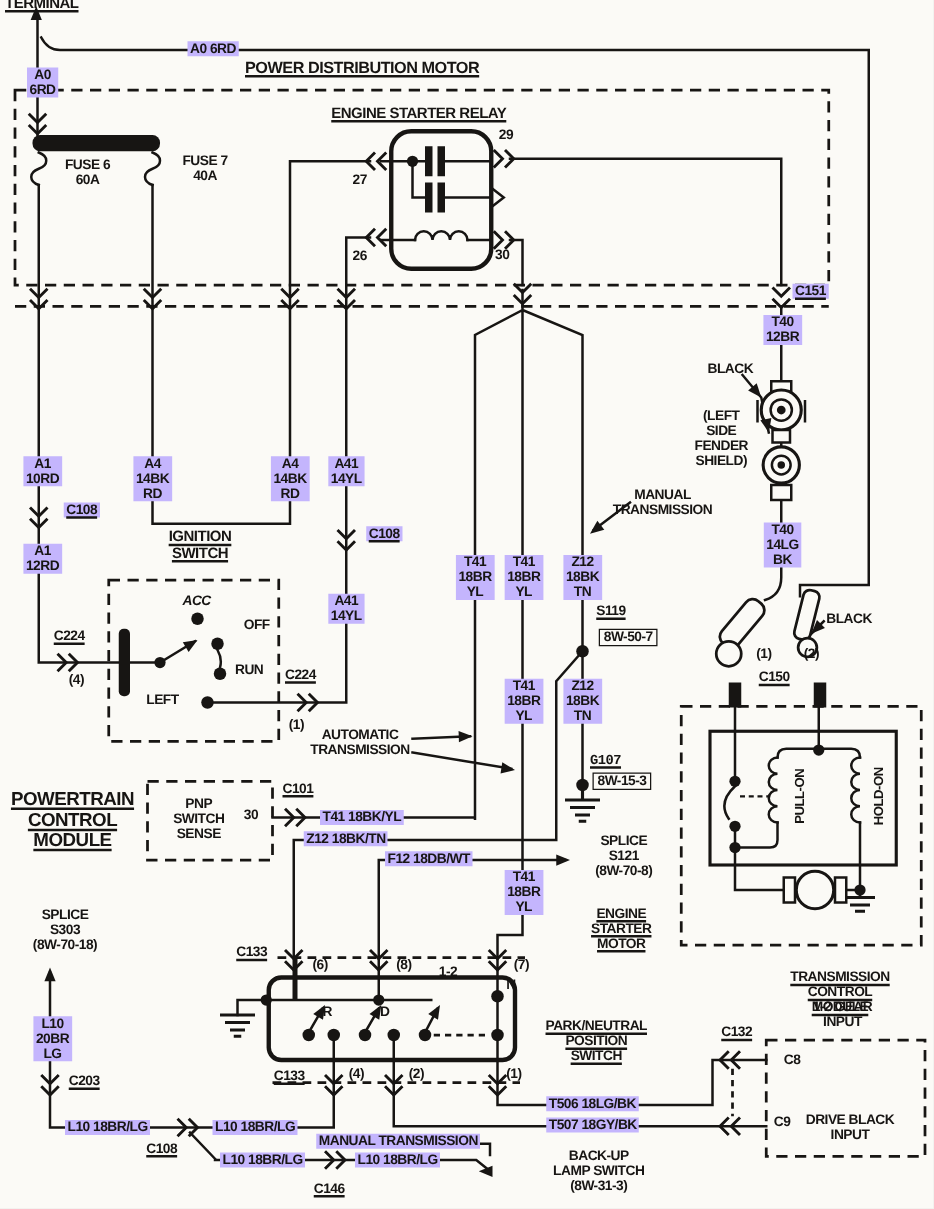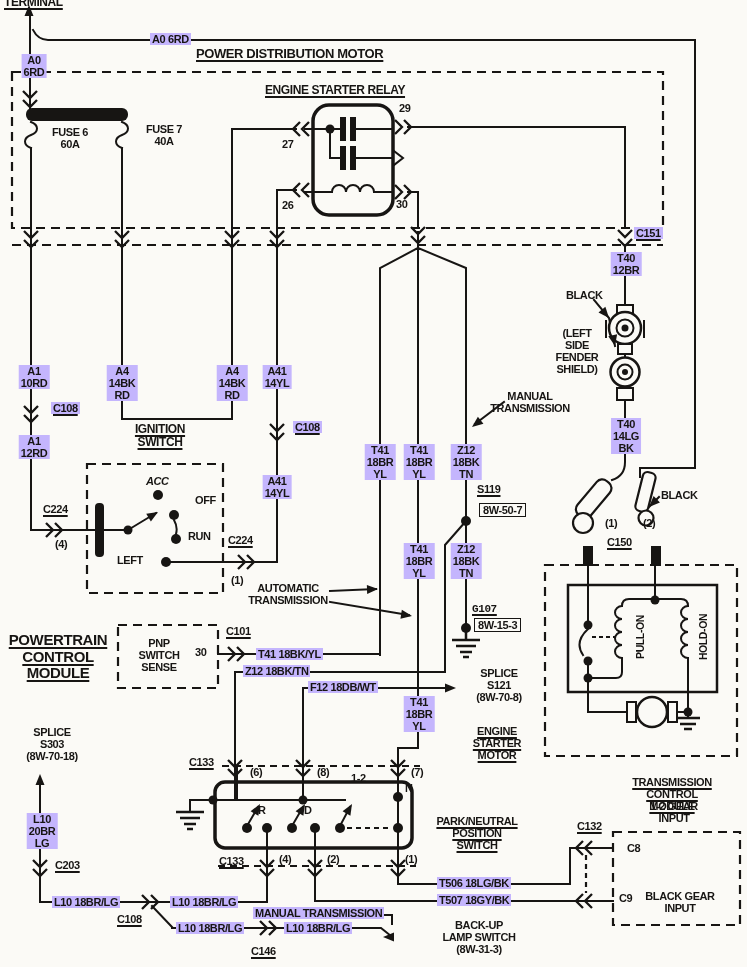--- a/index.html
+++ b/index.html
@@ -335,21 +335,21 @@
       <div class="lbl" style="left: 327px; top: 853px;">(2)</div>
       <div class="lbl" style="left: 405px; top: 853px;">(1)</div>
       <div class="lbl ul ctr" style="left: 672px; top: 776px;">TRANSMISSION
 CONTROL
 MODULE</div>
       <div class="lbl ul" style="left: 577px; top: 820px;">C132</div>
       <div class="lbl" style="left: 627px; top: 842px;">C8</div>
       <div class="lbl ctr" style="left: 674px; top: 800px;">1-2 GEAR
 INPUT</div>
       <div class="lbl" style="left: 619px; top: 892px;">C9</div>
-      <div class="lbl ctr" style="left: 680px; top: 890px;">BLACK GEAR
+      <div class="lbl ctr" style="left: 680px; top: 890px;">DRIVE BLACK
 INPUT</div>
       <div class="lbl bgw" style="left: 437px; top: 877px;">T506 18LG/BK</div>
       <div class="lbl bgw" style="left: 437px; top: 894px;">T507 18GY/BK</div>
       <div class="lbl ul" style="left: 55px; top: 859px;">C203</div>
       <div class="lbl bgw" style="left: 52px; top: 896px;">L10 18BR/LG</div>
       <div class="lbl bgw" style="left: 170px; top: 896px;">L10 18BR/LG</div>
       <div class="lbl ul" style="left: 117px; top: 913px;">C108</div>
       <div class="lbl bgw" style="left: 176px; top: 922px;">L10 18BR/LG</div>
       <div class="lbl bgw" style="left: 253px; top: 907px;">MANUAL TRANSMISSION</div>
       <div class="lbl bgw" style="left: 284px; top: 922px;">L10 18BR/LG</div>

